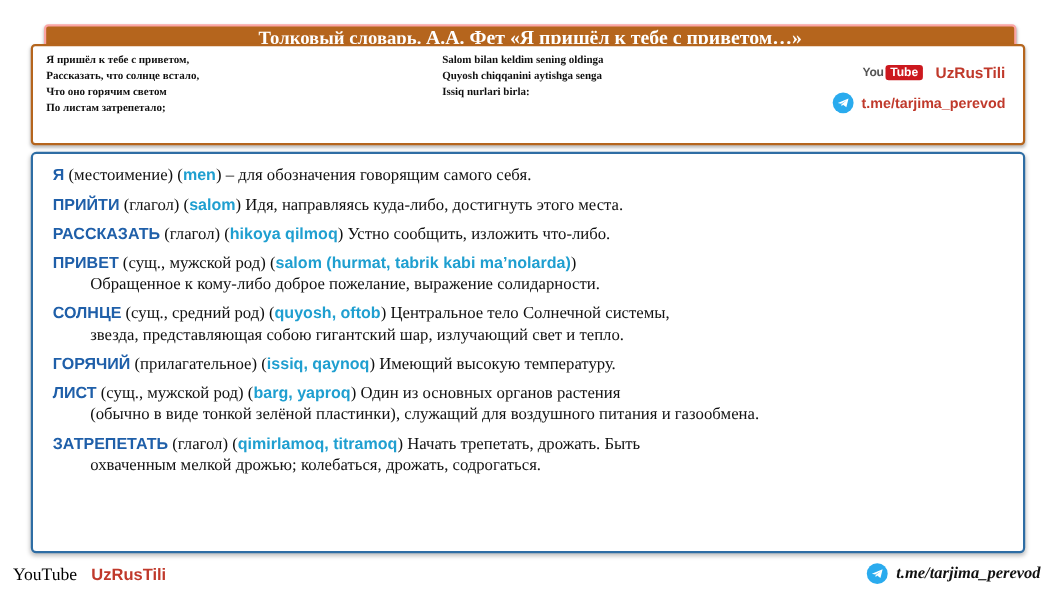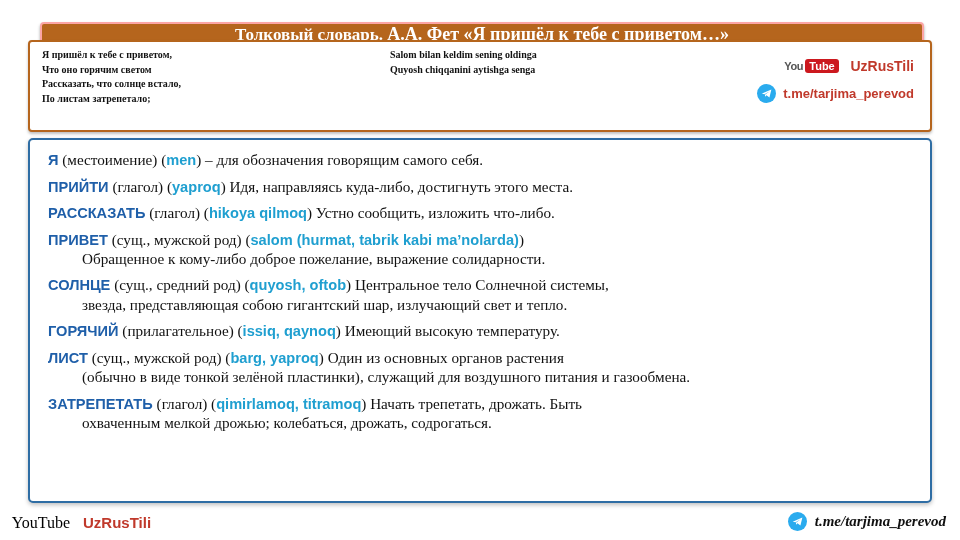--- a/index.html
+++ b/index.html
@@ -55,21 +55,21 @@
   }
   .poem-col {
     position: absolute;
     top: 6px;
     font-size: 10px;
     font-weight: bold;
     line-height: 1.47;
     color: #111111;
   }
   .poem-col.ru { left: 12px; width: 350px; }
-  .poem-col.uz { left: 360px; width: 340px; }
+  .poem-col.uz { left: 372px; width: 340px; }
   .poem-col div { white-space: nowrap; }
 
   
   .yt-badge {
     position: absolute;
     right: 16px;
     top: 12px;
     display: flex;
     align-items: center;
     gap: 8px;
@@ -222,27 +222,28 @@
 
 <div class="title-bar">
   <div class="title-text">
     <span>Толковый словарь. </span><span class="part2">А.А. Фет «Я пришёл к тебе с приветом…»</span>
   </div>
 </div>
 
 <div class="poem-box">
   <div class="poem-col ru">
     <div>Я пришёл к тебе с приветом,</div>
+    <div>Рассказать, что солнце встало,</div>
     <div>Что оно горячим светом</div>
-    <div>Рассказать, что солнце встало,</div>
     <div>По листам затрепетало;</div>
   </div>
   <div class="poem-col uz">
     <div>Salom bilan keldim sening oldinga</div>
     <div>Quyosh chiqqanini aytishga senga</div>
+    <div>Issiq nurlari birla:</div>
   </div>
 
   <div class="yt-badge">
     <span class="yt-logo">
       <span class="yt-word">You</span>
       <span class="yt-red">Tube</span>
     </span>
     <span class="yt-name">UzRusTili</span>
   </div>
 
@@ -256,21 +257,21 @@
   </div>
 </div>
 
 <div class="def-box">
 
   <div class="entry">
     <span class="hw">Я</span><span> (местоимение) (</span><span class="uzb">men</span><span>) –  для обозначения говорящим самого себя.</span>
   </div>
 
   <div class="entry">
-    <span class="hw">ПРИЙТИ</span><span> (глагол) (</span><span class="uzb">yaproq</span><span>) Идя, направляясь куда-либо, достигнуть этого места.</span>
+    <span class="hw">ПРИЙТИ</span><span> (глагол) (</span><span class="uzb">salom</span><span>) Идя, направляясь куда-либо, достигнуть этого места.</span>
   </div>
 
   <div class="entry">
     <span class="hw">РАССКАЗАТЬ</span><span> (глагол) (</span><span class="uzb">hikoya qilmoq</span><span>) Устно сообщить, изложить что-либо.</span>
   </div>
 
   <div class="entry">
     <span class="hw">ПРИВЕТ</span><span> (сущ., мужской род) (</span><span class="uzb">salom (hurmat, tabrik kabi ma’nolarda)</span><span>)</span>
     <span class="cont">Обращенное к кому-либо доброе пожелание, выражение солидарности.</span>
   </div>

